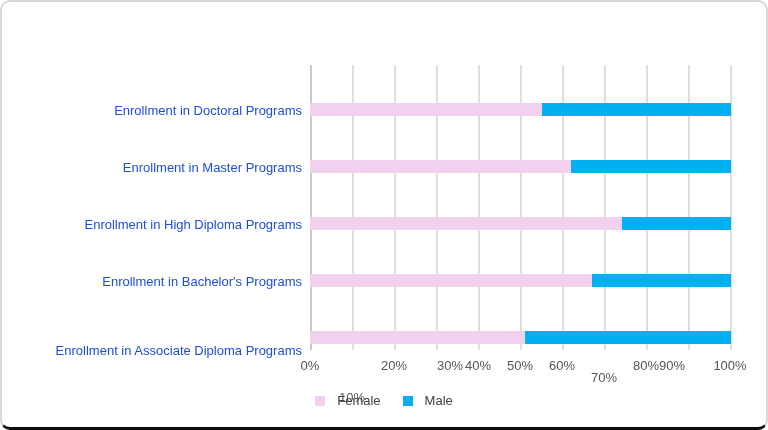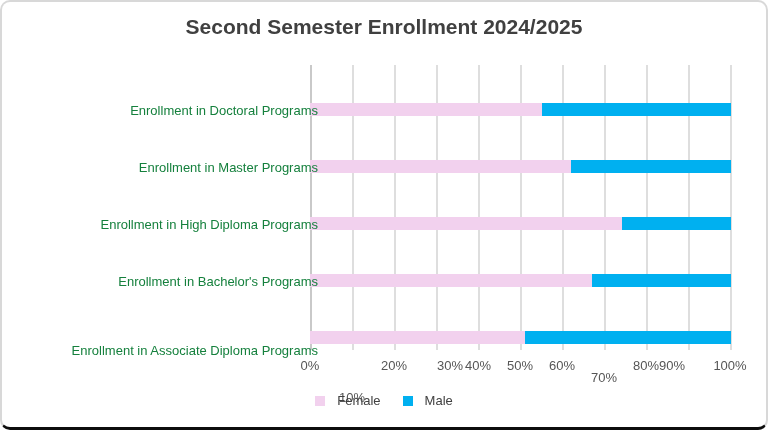--- a/index.html
+++ b/index.html
@@ -41,24 +41,23 @@
     left: 0; width: 100%;
     height: 13px;
     display: flex;
   }
   .seg { height: 100%; }
   .cat-label {
     position: absolute;
     left: 0; width: 300px;
     text-align: right;
     font-size: 13px;
-    color: #15803d;
+    color: #1d4ed8;
     transform: translateY(-50%);
     white-space: nowrap;
-    padding-left: 16px;
   }
   .tick {
     position: absolute;
     top: 356px;
     width: 60px;
     text-align: center;
     font-size: 13px;
     color: #565656;
   }
   .legend {
@@ -71,21 +70,20 @@
     font-size: 13px;
     color: #404040;
   }
   .legend-item { display: flex; align-items: center; gap: 12px; }
   .swatch { width: 10px; height: 10px; display: inline-block; }
 </style>
 </head>
 <body>
 
 <div class="frame">
-  <h1 class="title">Second Semester Enrollment 2024/2025</h1>
   <div class="plot" id="plot">
       <div class="gridline axis" style="left: 0px;"></div>
       <div class="gridline" style="left: 42px;"></div>
       <div class="gridline" style="left: 84px;"></div>
       <div class="gridline" style="left: 126px;"></div>
       <div class="gridline" style="left: 168px;"></div>
       <div class="gridline" style="left: 210px;"></div>
       <div class="gridline" style="left: 252px;"></div>
       <div class="gridline" style="left: 294px;"></div>
       <div class="gridline" style="left: 336px;"></div>

